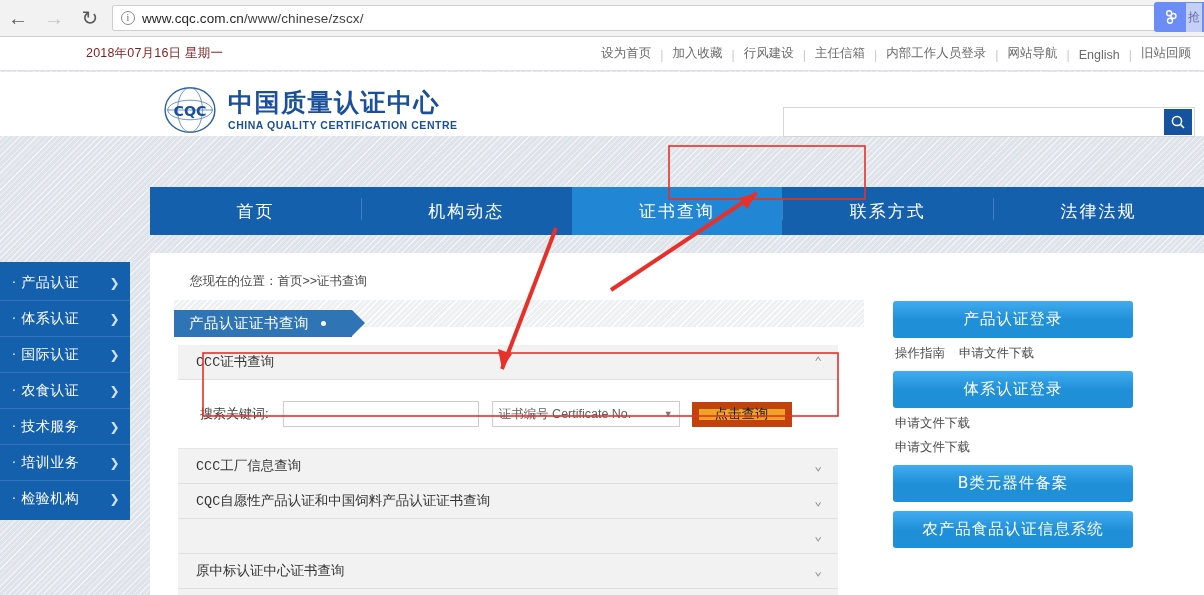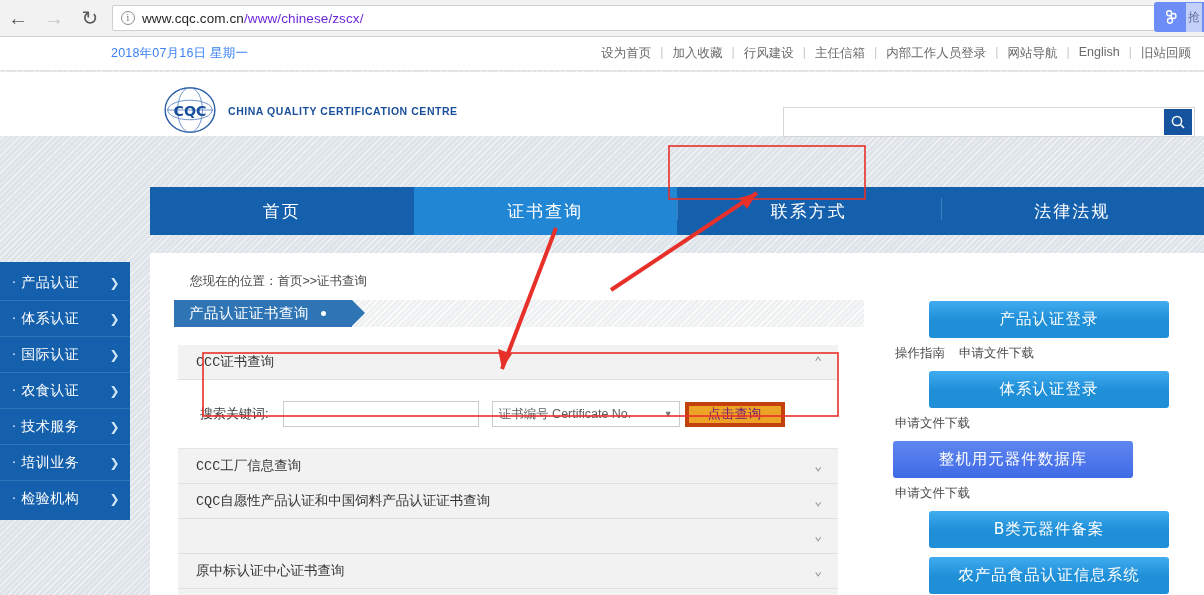--- a/index.html
+++ b/index.html
@@ -27,21 +27,21 @@
     flex: 1; height: 26px; margin: 0 6px 0 4px;
     background: #ffffff; border: 1px solid #cfcfcf; border-radius: 2px;
     display: flex; align-items: center; padding: 0 8px;
   }
   #info-icon {
     width: 14px; height: 14px; border: 1px solid #8a8a8a; border-radius: 50%;
     color: #6a6a6a; font-size: 10px; line-height: 12px; text-align: center;
     margin-right: 7px; font-family: "Liberation Serif", serif; flex: 0 0 auto;
   }
   #url-text { font-size: 13.5px; color: #262626; letter-spacing: .1px; white-space: nowrap; }
-  #url-text .dim { color: #6d28d9; }
+  #url-text .dim { color: #404040; }
   #ext-button {
     position: absolute; right: 0; top: 2px; height: 30px;
     display: flex; align-items: center;
     background: #6b8df5; border-radius: 3px 0 0 3px; padding: 0 4px 0 6px;
     overflow: hidden; width: 50px;
   }
   #ext-glyph { width: 20px; height: 20px; flex: 0 0 auto; }
   #ext-label {
     font-size: 12px; color: #eef2ff; margin-left: 6px;
     white-space: nowrap; background: #c4d0f7; padding: 6px 2px; color: #5f6f9e;
@@ -54,25 +54,25 @@
     background-image: repeating-linear-gradient(135deg,
         rgba(255,255,255,.55) 0 1px, rgba(255,255,255,0) 1px 4px);
     overflow: hidden;
   }
   #top-strip {
     position: absolute; left: 0; top: 0; width: 1204px; height: 34px;
     background: #ffffff; border-bottom: 1px solid #e2e2e2;
     display: flex; align-items: center;
   }
   #date-text {
-    margin-left: 111px; font-size: 12.5px; color: #3b82f6; letter-spacing: .2px;
+    margin-left: 86px; font-size: 12.5px; color: #7f1d1d; letter-spacing: .2px;
   }
   #toplinks {
     margin-left: auto; margin-right: 4px;
-    display: flex; align-items: flex-start; font-size: 12.5px; color: #6a6a6a;
+    display: flex; align-items: flex-end; font-size: 12.5px; color: #6a6a6a;
   }
   #toplinks a { color: #6a6a6a; text-decoration: none; padding: 0 9px; }
   #toplinks .sep { color: #cacaca; }
 
   
   #header {
     position: absolute; left: 0; top: 35px; width: 1204px; height: 64px;
     background: #ffffff;
   }
   #logo-wrap { position: absolute; left: 163px; top: 14px; display: flex; align-items: center; }
@@ -140,21 +140,21 @@
     position: absolute; left: 40px; top: 20px;
     font-size: 12.5px; color: #4b4b4b;
   }
   #panel-title-row {
     position: absolute; left: 24px; top: 47px; width: 690px; height: 27px;
     background: #eef0f2;
     background-image: repeating-linear-gradient(135deg,
         rgba(255,255,255,.9) 0 1px, rgba(0,0,0,0) 1px 4px);
   }
   #panel-title {
-    position: absolute; left: 0; top: 0; height: 27px; padding: 0 26px 0 15px;
+    position: absolute; left: 0; top: 10px; height: 27px; padding: 0 26px 0 15px;
     background: #2f74b5; color: #ffffff; font-size: 14.5px;
     display: flex; align-items: center; letter-spacing: .5px;
   }
   #panel-title .tag-dot {
     width: 5px; height: 5px; border-radius: 50%; background: #ffffff;
     margin-left: 12px;
   }
   #panel-title::after {
     content: ""; position: absolute; right: -13px; top: 0;
     border-top: 13.5px solid transparent; border-bottom: 13.5px solid transparent;
@@ -178,34 +178,34 @@
     width: 196px; height: 26px; border: 1px solid #cccccc; background: #ffffff;
     outline: none; font-size: 13px; padding: 0 6px; font-family: inherit;
   }
   #kw-select {
     width: 188px; height: 26px; margin-left: 13px; border: 1px solid #cccccc;
     background: #ffffff; display: flex; align-items: center; padding: 0 6px;
     font-size: 12.5px; color: #5e5e5e;
   }
   #kw-select .caret { margin-left: auto; font-size: 9px; color: #777; }
   #kw-submit {
-    width: 100px; height: 25px; margin-left: 5px; background: #eda326;
-    border: 4px solid #c2410c; color: #701a75; font-size: 13px;
+    width: 100px; height: 25px; margin-left: 12px; background: #eda326;
+    border: 7px solid #c2410c; color: #0f172a; font-size: 13px;
     display: flex; align-items: center; justify-content: center; letter-spacing: .5px;
   }
 
   
   #right-rail { position: absolute; left: 893px; top: 264px; width: 240px; }
   .rr-btn {
     width: 240px; height: 37px; border-radius: 3px;
     display: flex; align-items: center; justify-content: center;
     color: #ffffff; font-size: 15.5px; letter-spacing: 1px; margin-bottom: 9px;
     font-family: "DejaVu Sans", sans-serif;
   }
-  .rr-blue   { background: linear-gradient(180deg,#41acef 0%,#1f8fd8 52%,#1f8fd8 100%); margin-left: 36px; }
+  .rr-blue   { background: linear-gradient(180deg,#41acef 0%,#1f8fd8 52%,#1f8fd8 100%); }
   .rr-indigo { background: linear-gradient(180deg,#5f86ef 0%,#3f6ae6 100%); }
   .rr-links {
     font-size: 12.5px; color: #4a4a4a; margin: -2px 0 9px 2px;
     display: flex; gap: 14px;
   }
 
   
   #annot { position: absolute; left: 0; top: 0; width: 1204px; height: 595px; pointer-events: none; }
 </style>
 </head>
@@ -253,36 +253,38 @@
   <div id="header">
     <div id="logo-wrap">
       <svg id="logo-mark" viewBox="0 0 60 54">
         <ellipse cx="30" cy="27" rx="28" ry="25" fill="none" stroke="#2b5fa8" stroke-width="1.6"></ellipse>
         <ellipse cx="30" cy="27" rx="14" ry="25" fill="none" stroke="#5d86c4" stroke-width="1"></ellipse>
         <ellipse cx="30" cy="27" rx="25" ry="11" fill="none" stroke="#5d86c4" stroke-width="1"></ellipse>
         <line x1="4" y1="27" x2="56" y2="27" stroke="#5d86c4" stroke-width="1"></line>
         <text x="30" y="34" text-anchor="middle" font-family="DejaVu Sans, sans-serif" font-size="16" font-weight="bold" fill="#1a4f9c">CQC</text>
       </svg>
       <div id="logo-texts">
+        <div id="logo-cn">中国质量认证中心</div>
         <div id="logo-en">CHINA QUALITY CERTIFICATION CENTRE</div>
       </div>
     </div>
     <div id="site-search">
       <input id="site-search-input" type="text" placeholder="" style="">
       <div id="site-search-btn">
         <svg width="16" height="16" viewBox="0 0 16 16">
           <circle cx="7" cy="7" r="4.6" fill="none" stroke="#ffffff" stroke-width="1.5"></circle>
           <line x1="10.4" y1="10.4" x2="14" y2="14" stroke="#ffffff" stroke-width="1.5"></line>
         </svg>
       </div>
     </div>
   </div>
 
   <div id="nav">
     <div class="nav-item">首页</div>
+    <div class="nav-item">机构动态</div>
     <div class="nav-item active">证书查询</div>
     <div class="nav-item">联系方式</div>
     <div class="nav-item">法律法规</div>
   </div>
 
   <div id="left-rail">
     <div class="rail-item">
       <span class="rail-dot">·</span>
       <span>产品认证</span>
       <span class="rail-arrow">❯</span>
@@ -370,21 +372,20 @@
   <div id="right-rail">
     <div class="rr-btn rr-blue">产品认证登录</div>
     <div class="rr-links">
       <a href="#" style="color:#4a4a4a;text-decoration:none">操作指南</a>
       <a href="#" style="color:#4a4a4a;text-decoration:none">申请文件下载</a>
     </div>
     <div class="rr-btn rr-blue">体系认证登录</div>
     <div class="rr-links">
       <a href="#" style="color:#4a4a4a;text-decoration:none">申请文件下载</a>
     </div>
-    <div class="rr-btn rr-indigo">整机用元器件数据库</div>
     <div class="rr-links">
       <a href="#" style="color:#4a4a4a;text-decoration:none">申请文件下载</a>
     </div>
     <div class="rr-btn rr-blue">B类元器件备案</div>
     <div class="rr-btn rr-blue">农产品食品认证信息系统</div>
 
   </div>
 </div>
 
 <svg id="annot">

